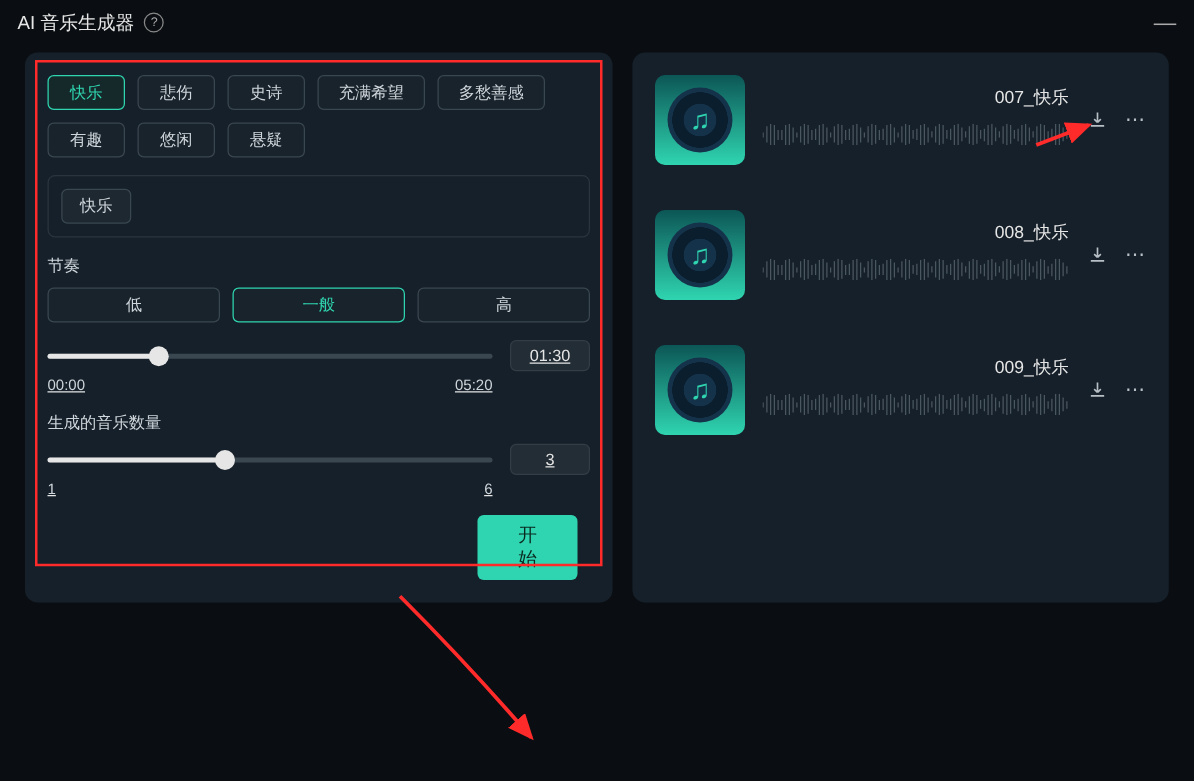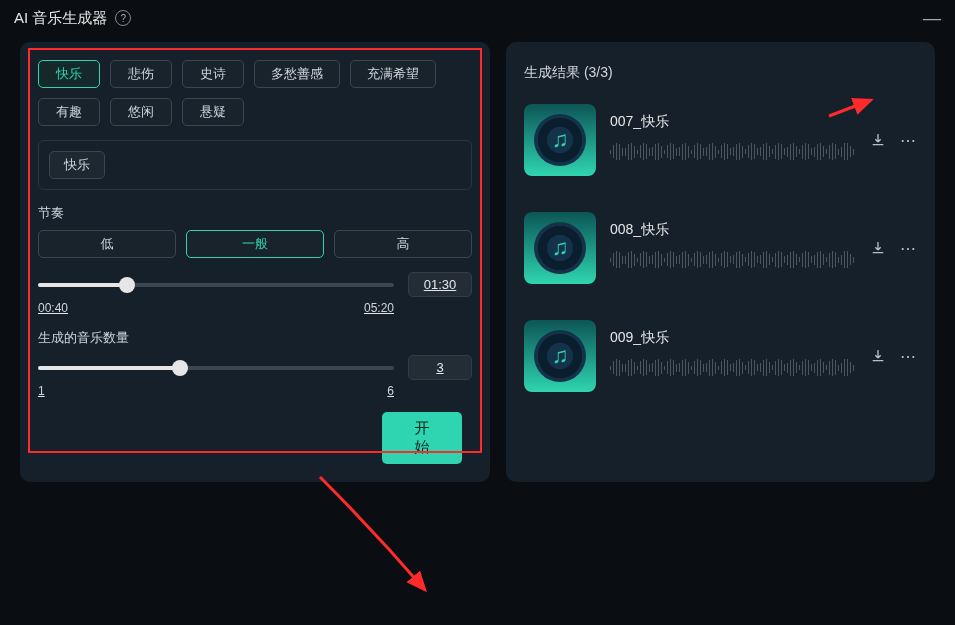--- a/index.html
+++ b/index.html
@@ -203,21 +203,21 @@
   }
   .disc {
     width: 52px; height: 52px;
     background: radial-gradient(circle, #14324a 35%, #0a1e2e 36%, #0a1e2e 60%, #14324a 61%);
     border-radius: 50%;
     position: relative;
     display:flex; align-items:center; justify-content:center;
   }
   .noteicon { color: #2fd5b0; font-size: 22px; }
   .result-body { flex: 1; min-width: 0; }
-  .result-name { font-size: 14px; color: #e6e6e6; margin-bottom: 12px; }
+  .result-name { font-size: 14px; color: #e6e6e6; margin-bottom: 12px; text-align: right; }
   .waveform { height: 24px; color: #4a5761; letter-spacing: -1px; font-size: 11px; overflow: hidden; white-space: nowrap; }
   .waveform span { display:inline-block; width:1px; background:#4a5761; margin-right:2px; }
   .result-actions { display: flex; align-items: center; gap: 12px; color: #b8c0c6; }
   .result-actions .act { cursor: pointer; width: 18px; height: 18px; display:flex; align-items:center; justify-content:center;}
 
   
   .arrow {
     position: absolute;
     pointer-events: none;
     z-index: 20;
@@ -235,22 +235,22 @@
 <div class="cols">
 
   <div class="panel-left">
     <div class="red-box"></div>
 
 
     <div class="tag-rows">
       <div class="tag active">快乐</div>
       <div class="tag">悲伤</div>
       <div class="tag">史诗</div>
+      <div class="tag">充满希望</div>
       <div class="tag">多愁善感</div>
-      <div class="tag">充满希望</div>
       <div class="tag">有趣</div>
       <div class="tag">悠闲</div>
       <div class="tag">悬疑</div>
     </div>
 
     <div class="sel-well">
       <span class="tag-pill">快乐</span>
     </div>
 
     <div class="section-label">节奏</div>
@@ -263,21 +263,21 @@
     <div class="slider-block">
       <div class="slider-row">
         <div class="slider">
           <div class="track"></div>
           <div class="track-fill" style="left:0;width:25%"></div>
           <div class="thumb" style="left:25%"></div>
         </div>
         <div class="slider-val">01:30</div>
       </div>
       <div class="slider-bounds">
-        <span>00:40</span>
+        <span>00:00</span>
         <span>05:20</span>
       </div>
     </div>
 
     <div class="section-label">生成的音乐数量</div>
     <div class="slider-block">
       <div class="slider-row">
         <div class="slider">
           <div class="track"></div>
           <div class="track-fill" style="left:0;width:40%"></div>
@@ -297,24 +297,20 @@
       <defs>
           <marker id="ah1" markerWidth="8" markerHeight="8" refX="6" refY="3" orient="auto">
             <path d="M0,0 L7,3 L0,6 Z" fill="#ff2a2a"></path>
           </marker>
         </defs>
       <path d="M5,5 Q60,60 110,118" stroke="#ff2a2a" stroke-width="3" fill="none" marker-end="url(#ah1)"></path>
     </svg>
   </div>
 
   <div class="panel-right" style="position:relative;">
-    <div class="result-title">
-      <span>生成结果</span>
-      <span>(3/3)</span>
-    </div>
 
     <div class="result-item">
       <div class="thumb-img">
         <div class="disc">
             <span class="noteicon">♫</span>
           </div>
       </div>
       <div class="result-body">
         <div class="result-name">007_快乐</div>
         <div class="waveform" id="wf1"><span style="height:4px;vertical-align:middle;"></span><span style="height:13px;vertical-align:middle;"></span><span style="height:17px;vertical-align:middle;"></span><span style="height:16px;vertical-align:middle;"></span><span style="height:8px;vertical-align:middle;"></span><span style="height:8px;vertical-align:middle;"></span><span style="height:16px;vertical-align:middle;"></span><span style="height:17px;vertical-align:middle;"></span><span style="height:12px;vertical-align:middle;"></span><span style="height:4px;vertical-align:middle;"></span><span style="height:13px;vertical-align:middle;"></span><span style="height:17px;vertical-align:middle;"></span><span style="height:15px;vertical-align:middle;"></span><span style="height:8px;vertical-align:middle;"></span><span style="height:9px;vertical-align:middle;"></span><span style="height:16px;vertical-align:middle;"></span><span style="height:17px;vertical-align:middle;"></span><span style="height:12px;vertical-align:middle;"></span><span style="height:4px;vertical-align:middle;"></span><span style="height:13px;vertical-align:middle;"></span><span style="height:17px;vertical-align:middle;"></span><span style="height:15px;vertical-align:middle;"></span><span style="height:8px;vertical-align:middle;"></span><span style="height:9px;vertical-align:middle;"></span><span style="height:16px;vertical-align:middle;"></span><span style="height:17px;vertical-align:middle;"></span><span style="height:12px;vertical-align:middle;"></span><span style="height:4px;vertical-align:middle;"></span><span style="height:13px;vertical-align:middle;"></span><span style="height:17px;vertical-align:middle;"></span><span style="height:15px;vertical-align:middle;"></span><span style="height:8px;vertical-align:middle;"></span><span style="height:9px;vertical-align:middle;"></span><span style="height:16px;vertical-align:middle;"></span><span style="height:17px;vertical-align:middle;"></span><span style="height:12px;vertical-align:middle;"></span><span style="height:4px;vertical-align:middle;"></span><span style="height:13px;vertical-align:middle;"></span><span style="height:17px;vertical-align:middle;"></span><span style="height:15px;vertical-align:middle;"></span><span style="height:7px;vertical-align:middle;"></span><span style="height:9px;vertical-align:middle;"></span><span style="height:16px;vertical-align:middle;"></span><span style="height:17px;vertical-align:middle;"></span><span style="height:12px;vertical-align:middle;"></span><span style="height:5px;vertical-align:middle;"></span><span style="height:13px;vertical-align:middle;"></span><span style="height:17px;vertical-align:middle;"></span><span style="height:15px;vertical-align:middle;"></span><span style="height:7px;vertical-align:middle;"></span><span style="height:9px;vertical-align:middle;"></span><span style="height:16px;vertical-align:middle;"></span><span style="height:17px;vertical-align:middle;"></span><span style="height:11px;vertical-align:middle;"></span><span style="height:5px;vertical-align:middle;"></span><span style="height:14px;vertical-align:middle;"></span><span style="height:17px;vertical-align:middle;"></span><span style="height:15px;vertical-align:middle;"></span><span style="height:7px;vertical-align:middle;"></span><span style="height:10px;vertical-align:middle;"></span><span style="height:16px;vertical-align:middle;"></span><span style="height:17px;vertical-align:middle;"></span><span style="height:11px;vertical-align:middle;"></span><span style="height:5px;vertical-align:middle;"></span><span style="height:14px;vertical-align:middle;"></span><span style="height:17px;vertical-align:middle;"></span><span style="height:15px;vertical-align:middle;"></span><span style="height:7px;vertical-align:middle;"></span><span style="height:10px;vertical-align:middle;"></span><span style="height:16px;vertical-align:middle;"></span><span style="height:17px;vertical-align:middle;"></span><span style="height:11px;vertical-align:middle;"></span><span style="height:5px;vertical-align:middle;"></span><span style="height:14px;vertical-align:middle;"></span><span style="height:17px;vertical-align:middle;"></span><span style="height:15px;vertical-align:middle;"></span><span style="height:6px;vertical-align:middle;"></span><span style="height:10px;vertical-align:middle;"></span><span style="height:17px;vertical-align:middle;"></span><span style="height:17px;vertical-align:middle;"></span><span style="height:11px;vertical-align:middle;"></span><span style="height:6px;vertical-align:middle;"></span></div>

